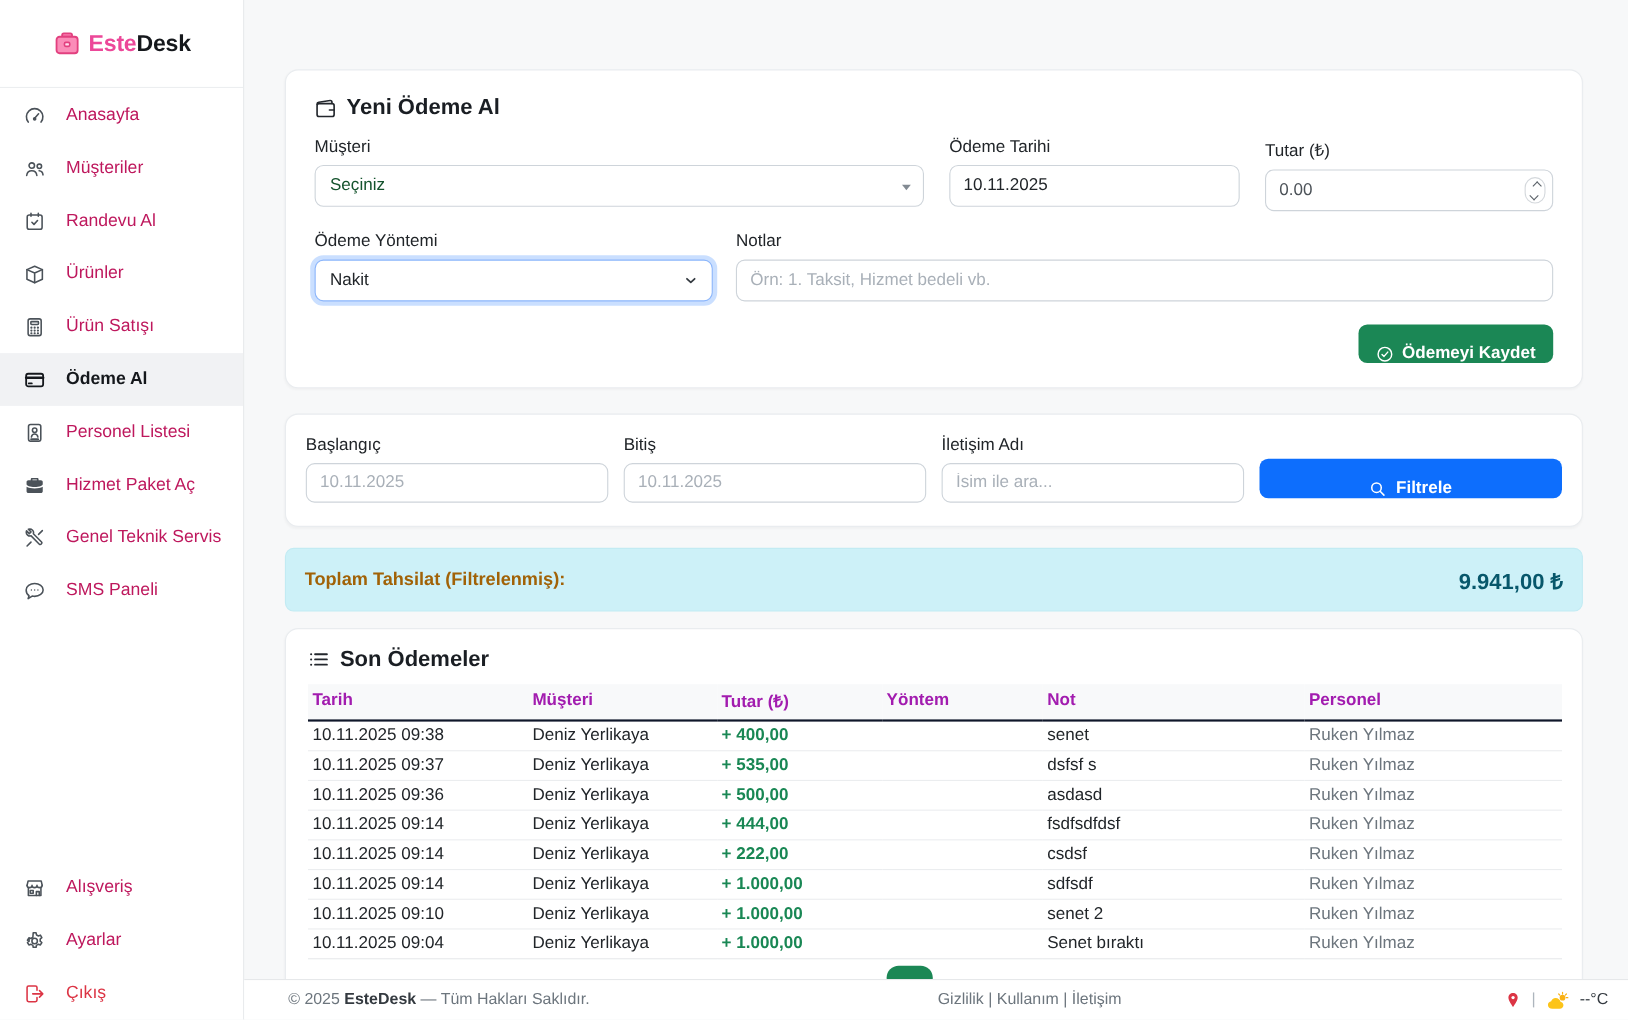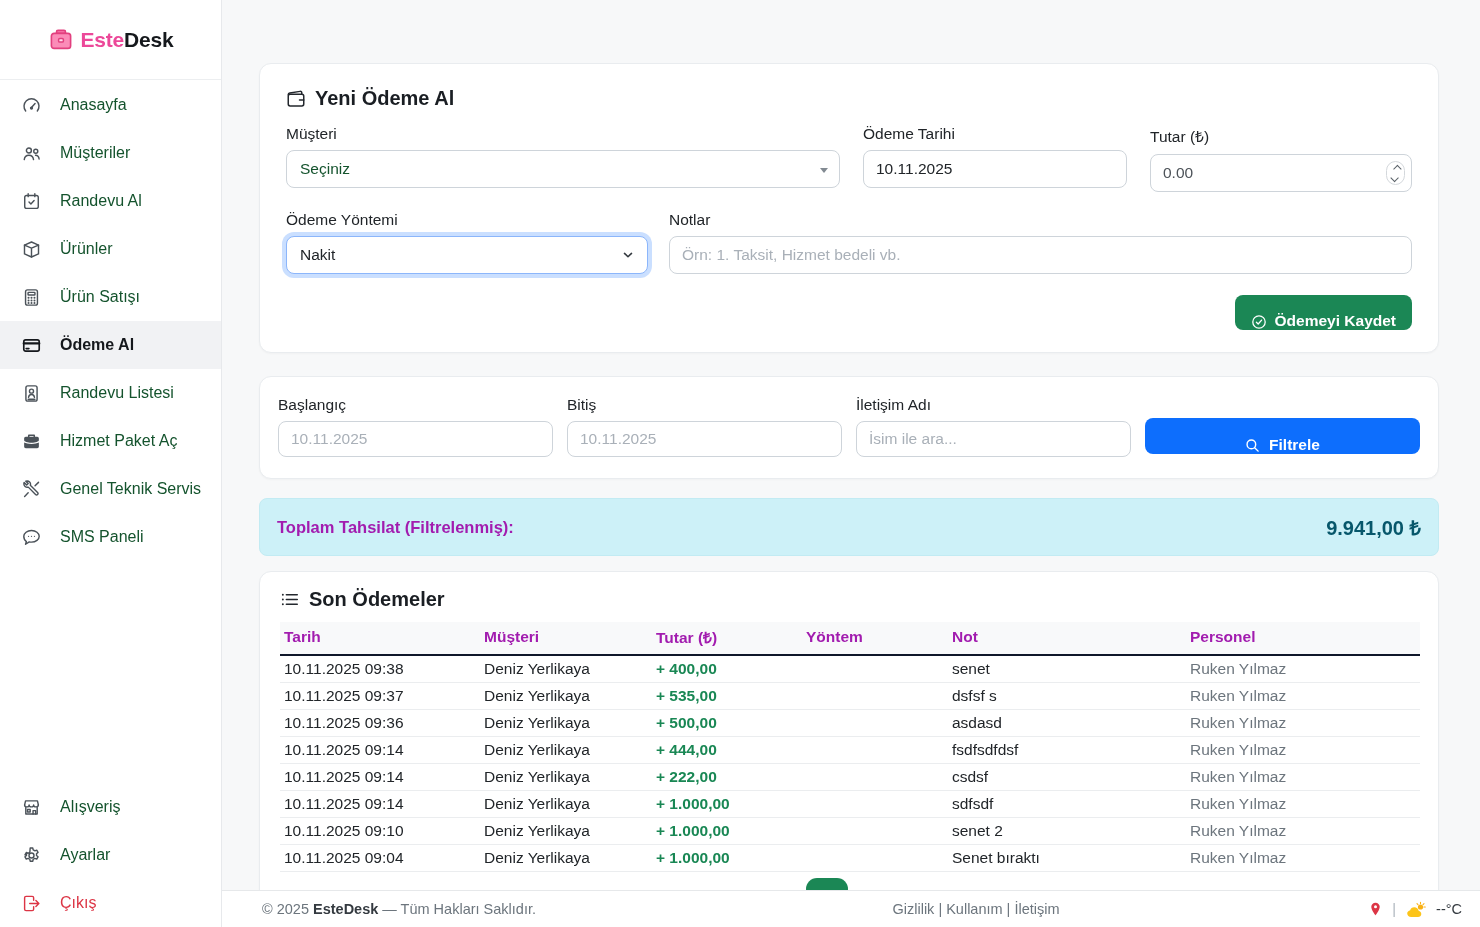--- a/index.html
+++ b/index.html
@@ -10,21 +10,21 @@
   
   .sidebar { position:absolute; left:0; top:0; bottom:0; width:222px; background:#ffffff;
              border-right:1px solid #e7e9ec; display:flex; flex-direction:column; z-index:10; }
   .logo-wrap { height:80px; display:flex; align-items:center; justify-content:center; gap:7px;
                border-bottom:1px solid #eceef0; }
   .logo-text { font-size:21px; font-weight:800; letter-spacing:-0.2px; }
   .logo-text .p1 { color:#ec4899; }
   .logo-text .p2 { color:#15181c; }
   .nav { padding-top:1px; }
   .nav-item { height:48px; display:flex; align-items:center; gap:19px; padding-left:22px;
-              color:#14532d; font-size:16px; cursor:pointer; }
+              color:#be185d; font-size:16px; cursor:pointer; }
   .nav-item .nicon { width:19px; height:19px; display:flex; align-items:center; color:#4b5259; flex:0 0 auto; }
   .nav-item.active { background:#f1f2f4; color:#15181c; font-weight:700; }
   .nav-item.active .nicon { color:#15181c; }
   .nav-item.danger, .nav-item.danger .nicon { color:#dc3545; font-weight:400; }
   .nav-bottom { margin-top:auto; }
 
   
   .main { position:absolute; left:222px; right:0; top:0; bottom:0; overflow:hidden;
           background:#f7f8f9; padding:63px 41px 0 37px; }
   .card { background:#fff; border:1px solid #e9ecef; border-radius:12px;
@@ -67,42 +67,42 @@
   
   .filter-card { margin-top:23px; padding:19px 18px 21px; }
   .filter-grid { display:grid; grid-template-columns:repeat(4,1fr); gap:14px; align-items:end; }
   .filter-grid .inp { height:36px; }
   .btn-primary { background:#0d6efd; width:100%; height:36px; justify-content:center; font-size:15.5px; }
 
   
   .total-banner { margin-top:19px; height:58px; background:#cdf1f8; border:1px solid #c2ebf3;
                   border-radius:8px; display:flex; align-items:center; justify-content:space-between;
                   padding:0 17px; }
-  .total-banner .t-label { color:#a21caf; font-size:16.5px; font-weight:700; }
+  .total-banner .t-label { color:#a16207; font-size:16.5px; font-weight:700; }
   .total-banner .t-amount { color:#07576b; font-size:20px; font-weight:800; }
 
   
   .table-card { margin-top:15px; padding:16px 20px 14px; }
   table.pay-table { width:100%; border-collapse:collapse; table-layout:fixed; margin-top:11px; font-size:15.5px; }
   .pay-table th { text-align:left; font-weight:700; color:#a21caf; background:#f8f9fa;
                   padding:4px 8px 6px 4px; border-bottom:2px solid #0f172a; height:26px; }
   .pay-table td { padding:4px 8px 4px 4px; border-bottom:1px solid #ebedef; height:27px; color:#212529;
                   overflow:hidden; white-space:nowrap; }
   .pay-table td.c-amt { color:#198754; font-weight:700; }
   .pay-table td.c-staff { color:#6c757d; }
   .pill { display:inline-block; width:42px; height:22px; border-radius:11px; background:#1b8755; margin-top:2px; }
   tr.clipped td { border-bottom:none; }
 
   
   .page-footer { position:absolute; left:222px; right:0; bottom:0; height:37px; background:#fff;
                  border-top:1px solid #e6e8ea; z-index:20; display:flex; align-items:center;
                  font-size:14.5px; color:#6c757d; }
   .foot-left { margin-left:40px; }
   .foot-left b { color:#343a40; }
-  .foot-center { position:absolute; left:754px; transform:translateX(-50%); }
+  .foot-center { position:absolute; left:714px; transform:translateX(-50%); }
   .foot-right { margin-left:auto; margin-right:18px; display:flex; align-items:center; gap:9px; color:#495057; }
   .foot-right .sep { color:#adb5bd; }
   .foot-right .temp { color:#343a40; }
   svg { display:block; }
 </style>
 </head>
 <body>
 
 <div class="app">
 
@@ -181,21 +181,21 @@
       </div>
       <div class="nav-item">
         <span class="nicon">
           <svg width="19" height="19" viewBox="0 0 16 16" fill="none" stroke="currentColor" stroke-width="1.2" stroke-linecap="round" stroke-linejoin="round">
               <rect x="3.3" y="1.6" width="9.4" height="12.8" rx="1.6"></rect>
               <circle cx="8" cy="6" r="1.7"></circle>
               <path d="M5.5 11.2c.3-1.5 1.2-2.3 2.5-2.3s2.2.8 2.5 2.3"></path>
               <path d="M5.4 13h5.2" stroke-width="1.6"></path>
             </svg>
         </span>
-        <span>Randevu Listesi</span>
+        <span>Personel Listesi</span>
       </div>
       <div class="nav-item">
         <span class="nicon">
           <svg width="19" height="19" viewBox="0 0 16 16" fill="currentColor">
               <path d="M6 2.1h4c.6 0 1 .4 1 1v.8h1.8c.8 0 1.4.6 1.4 1.4v1.6c0 1.1-2.7 2.1-6.2 2.1S1.8 8 1.8 6.9V5.3c0-.8.6-1.4 1.4-1.4H5v-.8c0-.6.4-1 1-1zm.3 1.8h3.4v-.6H6.3zM1.8 8.9c1.4.8 3.7 1.2 6.2 1.2s4.8-.4 6.2-1.2v3.4c0 .8-.6 1.4-1.4 1.4H3.2c-.8 0-1.4-.6-1.4-1.4z"></path>
             </svg>
         </span>
         <span>Hizmet Paket Aç</span>
       </div>
       <div class="nav-item">

